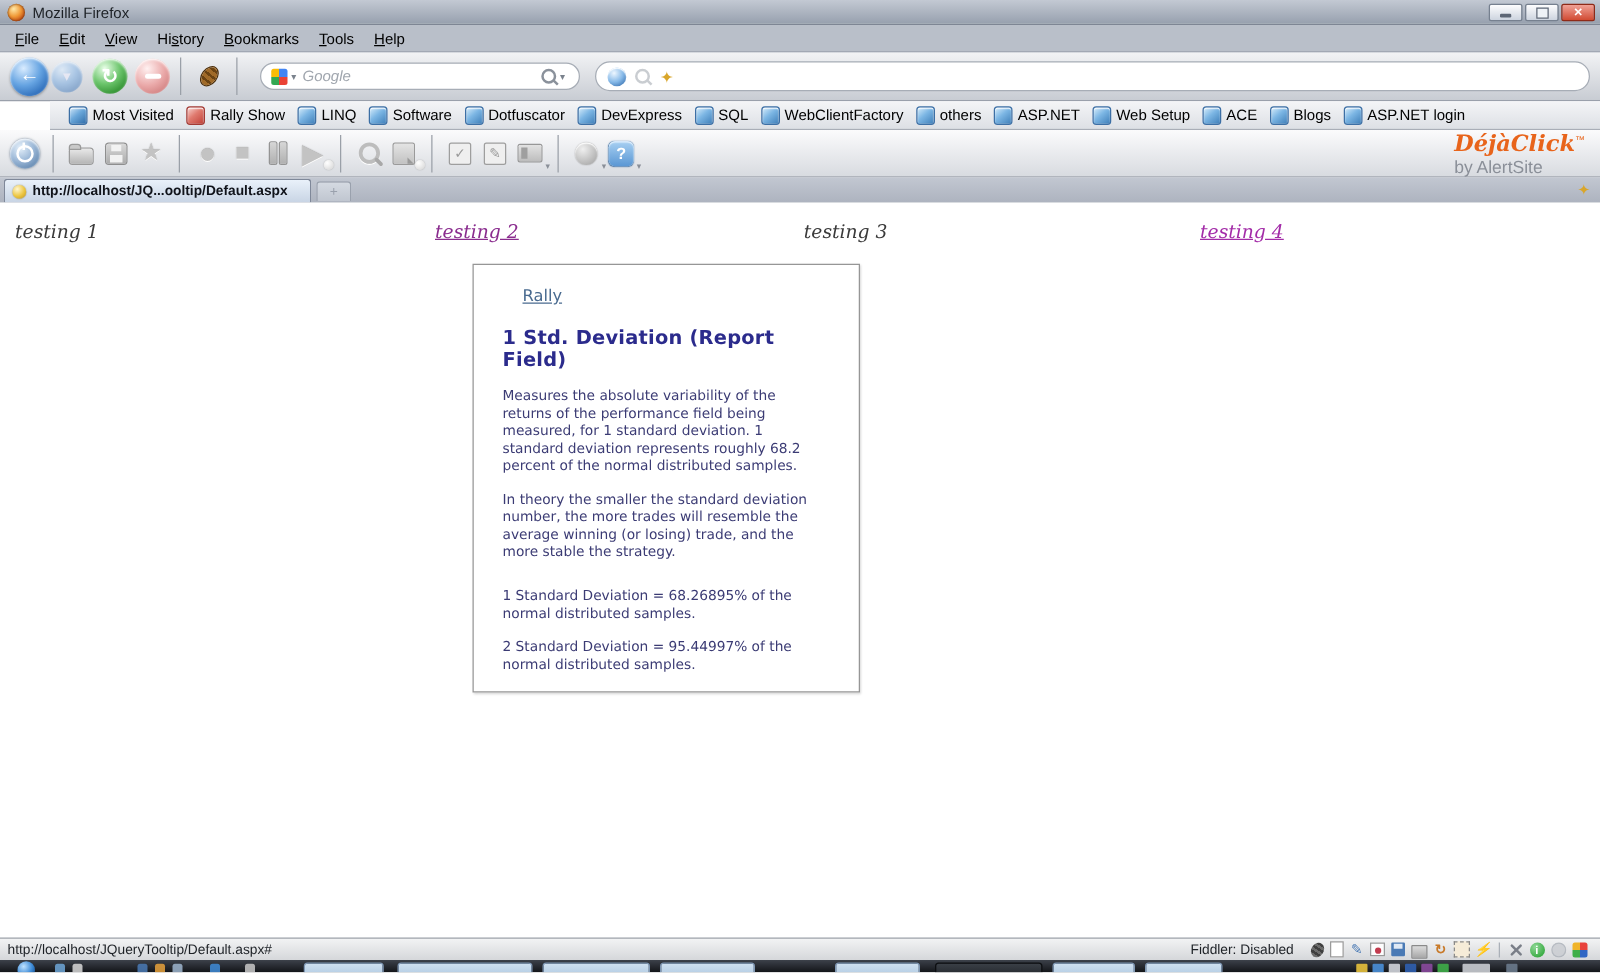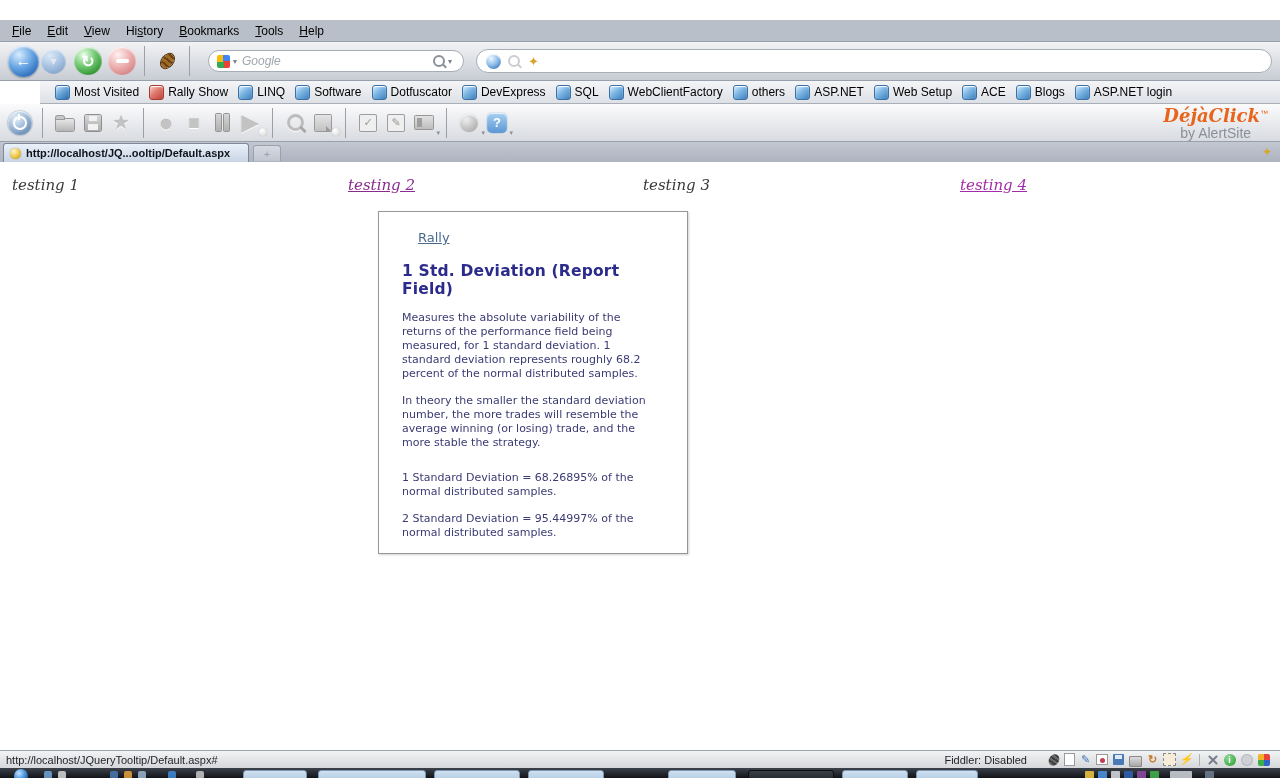--- a/index.html
+++ b/index.html
@@ -118,21 +118,21 @@
     border-radius:1px;position:relative;}
   .dc-panel::before{content:"";position:absolute;left:2px;top:2px;width:5px;height:9px;background:#9f9f9f;}
   .dc-globe{width:18px;height:18px;border-radius:50%;
     background:radial-gradient(circle at 35% 30%,#efefef,#c2c2c2 55%,#9d9d9d);box-shadow:inset 0 1px 1px #fff,0 0 1px #8a8a8a;}
   .dc-help{width:20px;height:20px;border-radius:5px;background:linear-gradient(#a8d0f2,#5a97d4);
     box-shadow:inset 0 1px 1px #e8f4ff,0 0 1px #3a6b9e;color:#fff;font-weight:bold;font-size:13px;
     display:flex;align-items:center;justify-content:center;}
   .dc-caret{position:absolute;right:-2px;bottom:0;font-size:7px;color:#8a8f98;}
   .dc-badge{position:absolute;right:-3px;bottom:1px;width:8px;height:8px;border-radius:50%;
     background:radial-gradient(circle at 35% 30%,#fff,#d2d2d2);box-shadow:0 0 1px #999;}
-  .dejalogo{position:absolute;right:12px;top:3px;text-align:center;line-height:1;}
+  .dejalogo{position:absolute;right:12px;top:3px;text-align:left;line-height:1;}
   .dejalogo .brand{font-size:18px;font-weight:bold;color:#e8641b;font-family:"DejaVu Serif",serif;
     font-style:italic;letter-spacing:0px;}
   .dejalogo .tm{font-size:8px;color:#e8641b;vertical-align:super;}
   .dejalogo .by{font-size:14px;color:#8a8f98;margin-top:1px;}
 
   
   .tabbar{position:absolute;left:0;top:142px;width:1280px;height:20px;
     background:linear-gradient(#c2c7d1,#adb3bf);border-bottom:1px solid #8f97a3;}
   .tab-active{position:absolute;left:3px;top:1px;width:246px;height:19px;
     background:linear-gradient(#e9f1fa,#c8d4e4);border:1px solid #7f8899;border-bottom:none;
@@ -160,21 +160,21 @@
     text-decoration:underline;cursor:pointer;}
   .tt-title{margin:16px 0 0 0;font-size:15.5px;font-weight:bold;color:#2b2b8c;letter-spacing:.2px;}
   .tt-p{margin:13px 0 0 0;font-size:11px;line-height:14px;}
   .tt-p.gap{margin-top:21px;}
 
   
   .statusbar{position:absolute;left:0;top:750px;width:1280px;height:18px;
     background:linear-gradient(#f2f3f4,#d5d7da);border-top:1px solid #9aa0a8;
     display:flex;align-items:center;padding:0 6px;box-sizing:border-box;}
   .status-left{flex:1;font-size:11px;color:#1d2126;white-space:nowrap;overflow:hidden;}
-  .fiddler{font-size:11px;color:#1d2126;margin-right:20px;flex:none;}
+  .fiddler{font-size:11px;color:#1d2126;margin-right:12px;flex:none;}
   .sicons{display:flex;align-items:center;gap:4px;flex:none;margin-right:4px;}
   .sic{width:13px;height:13px;display:flex;align-items:center;justify-content:center;
     font-size:10px;flex:none;box-sizing:border-box;}
   .sic-bug{width:10px;height:12px;border-radius:50%;transform:rotate(35deg);
     background:repeating-linear-gradient(0deg,#6b6b6b 0 2px,#3f3f3f 2px 4px);}
   .sic-page{width:11px;height:13px;background:#fff;border:1px solid #9a9a9a;}
   .sic-pencil{color:#4a7ab5;font-size:11px;}
   .sic-photo{width:12px;height:11px;background:#fdfdfd;border:1px solid #9a9a9a;position:relative;}
   .sic-photo::after{content:"";position:absolute;left:3px;top:3px;width:5px;height:5px;
     border-radius:50%;background:#c23b4e;}
@@ -207,20 +207,33 @@
   .taskbtn{position:absolute;top:2px;height:14px;border-radius:3px 3px 0 0;
     background:linear-gradient(#cfe0f0,#a8c4de);border:1px solid #7e97b4;box-sizing:border-box;}
   .taskbtn.dark{background:linear-gradient(#3a3f46,#1d2126);border-color:#0c0e11;}
   .tray{position:absolute;top:3px;width:9px;height:8px;border-radius:1px;opacity:.9;}
 </style>
 </head>
 <body>
 
 <div id="app">
 
+  <div class="titlebar">
+    <span class="ff-orb"></span>
+    <span class="title-text">Mozilla Firefox</span>
+    <div class="winbtns">
+      <span class="winbtn">
+          <span class="minbar"></span>
+        </span>
+      <span class="winbtn">
+          <span class="restoreglyph"></span>
+        </span>
+      <span class="winbtn close">✕</span>
+    </div>
+  </div>
 
   <div class="menubar">
     <span class="menuitem"><span></span><span class="u">F</span><span>ile</span></span>
     <span class="menuitem"><span></span><span class="u">E</span><span>dit</span></span>
     <span class="menuitem"><span></span><span class="u">V</span><span>iew</span></span>
     <span class="menuitem"><span>Hi</span><span class="u">s</span><span>tory</span></span>
     <span class="menuitem"><span></span><span class="u">B</span><span>ookmarks</span></span>
     <span class="menuitem"><span></span><span class="u">T</span><span>ools</span></span>
     <span class="menuitem"><span></span><span class="u">H</span><span>elp</span></span>
   </div>

